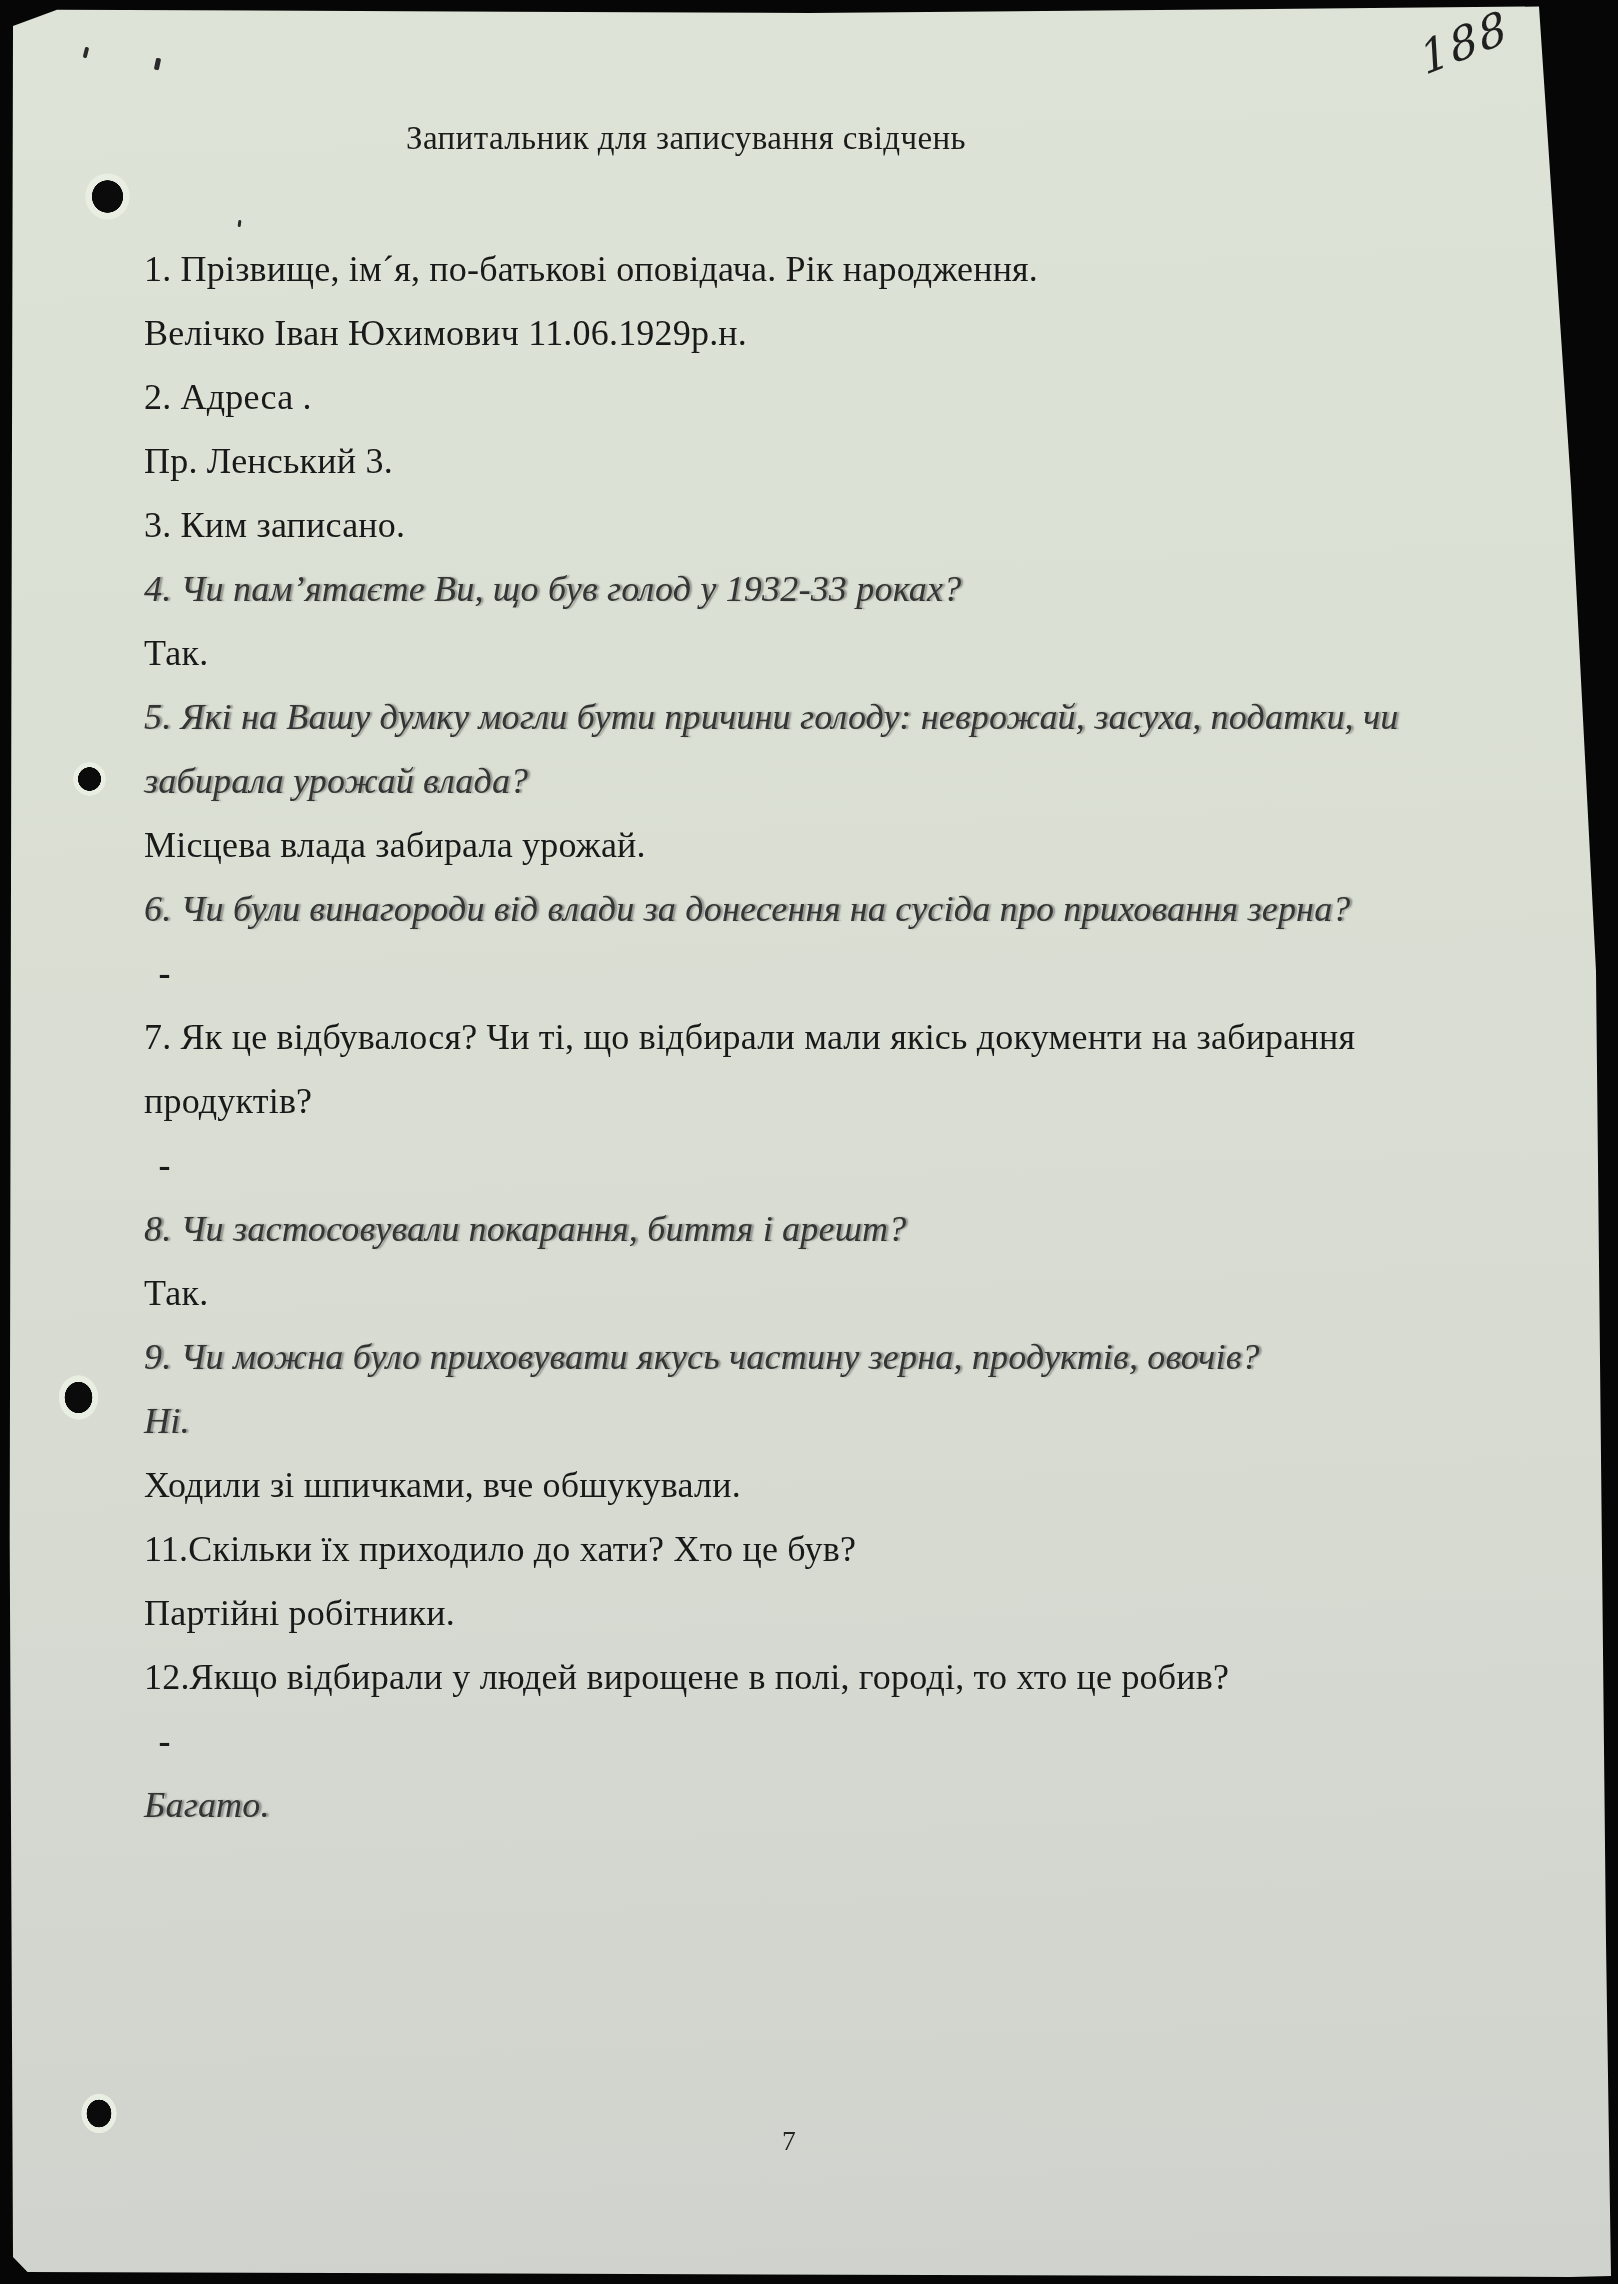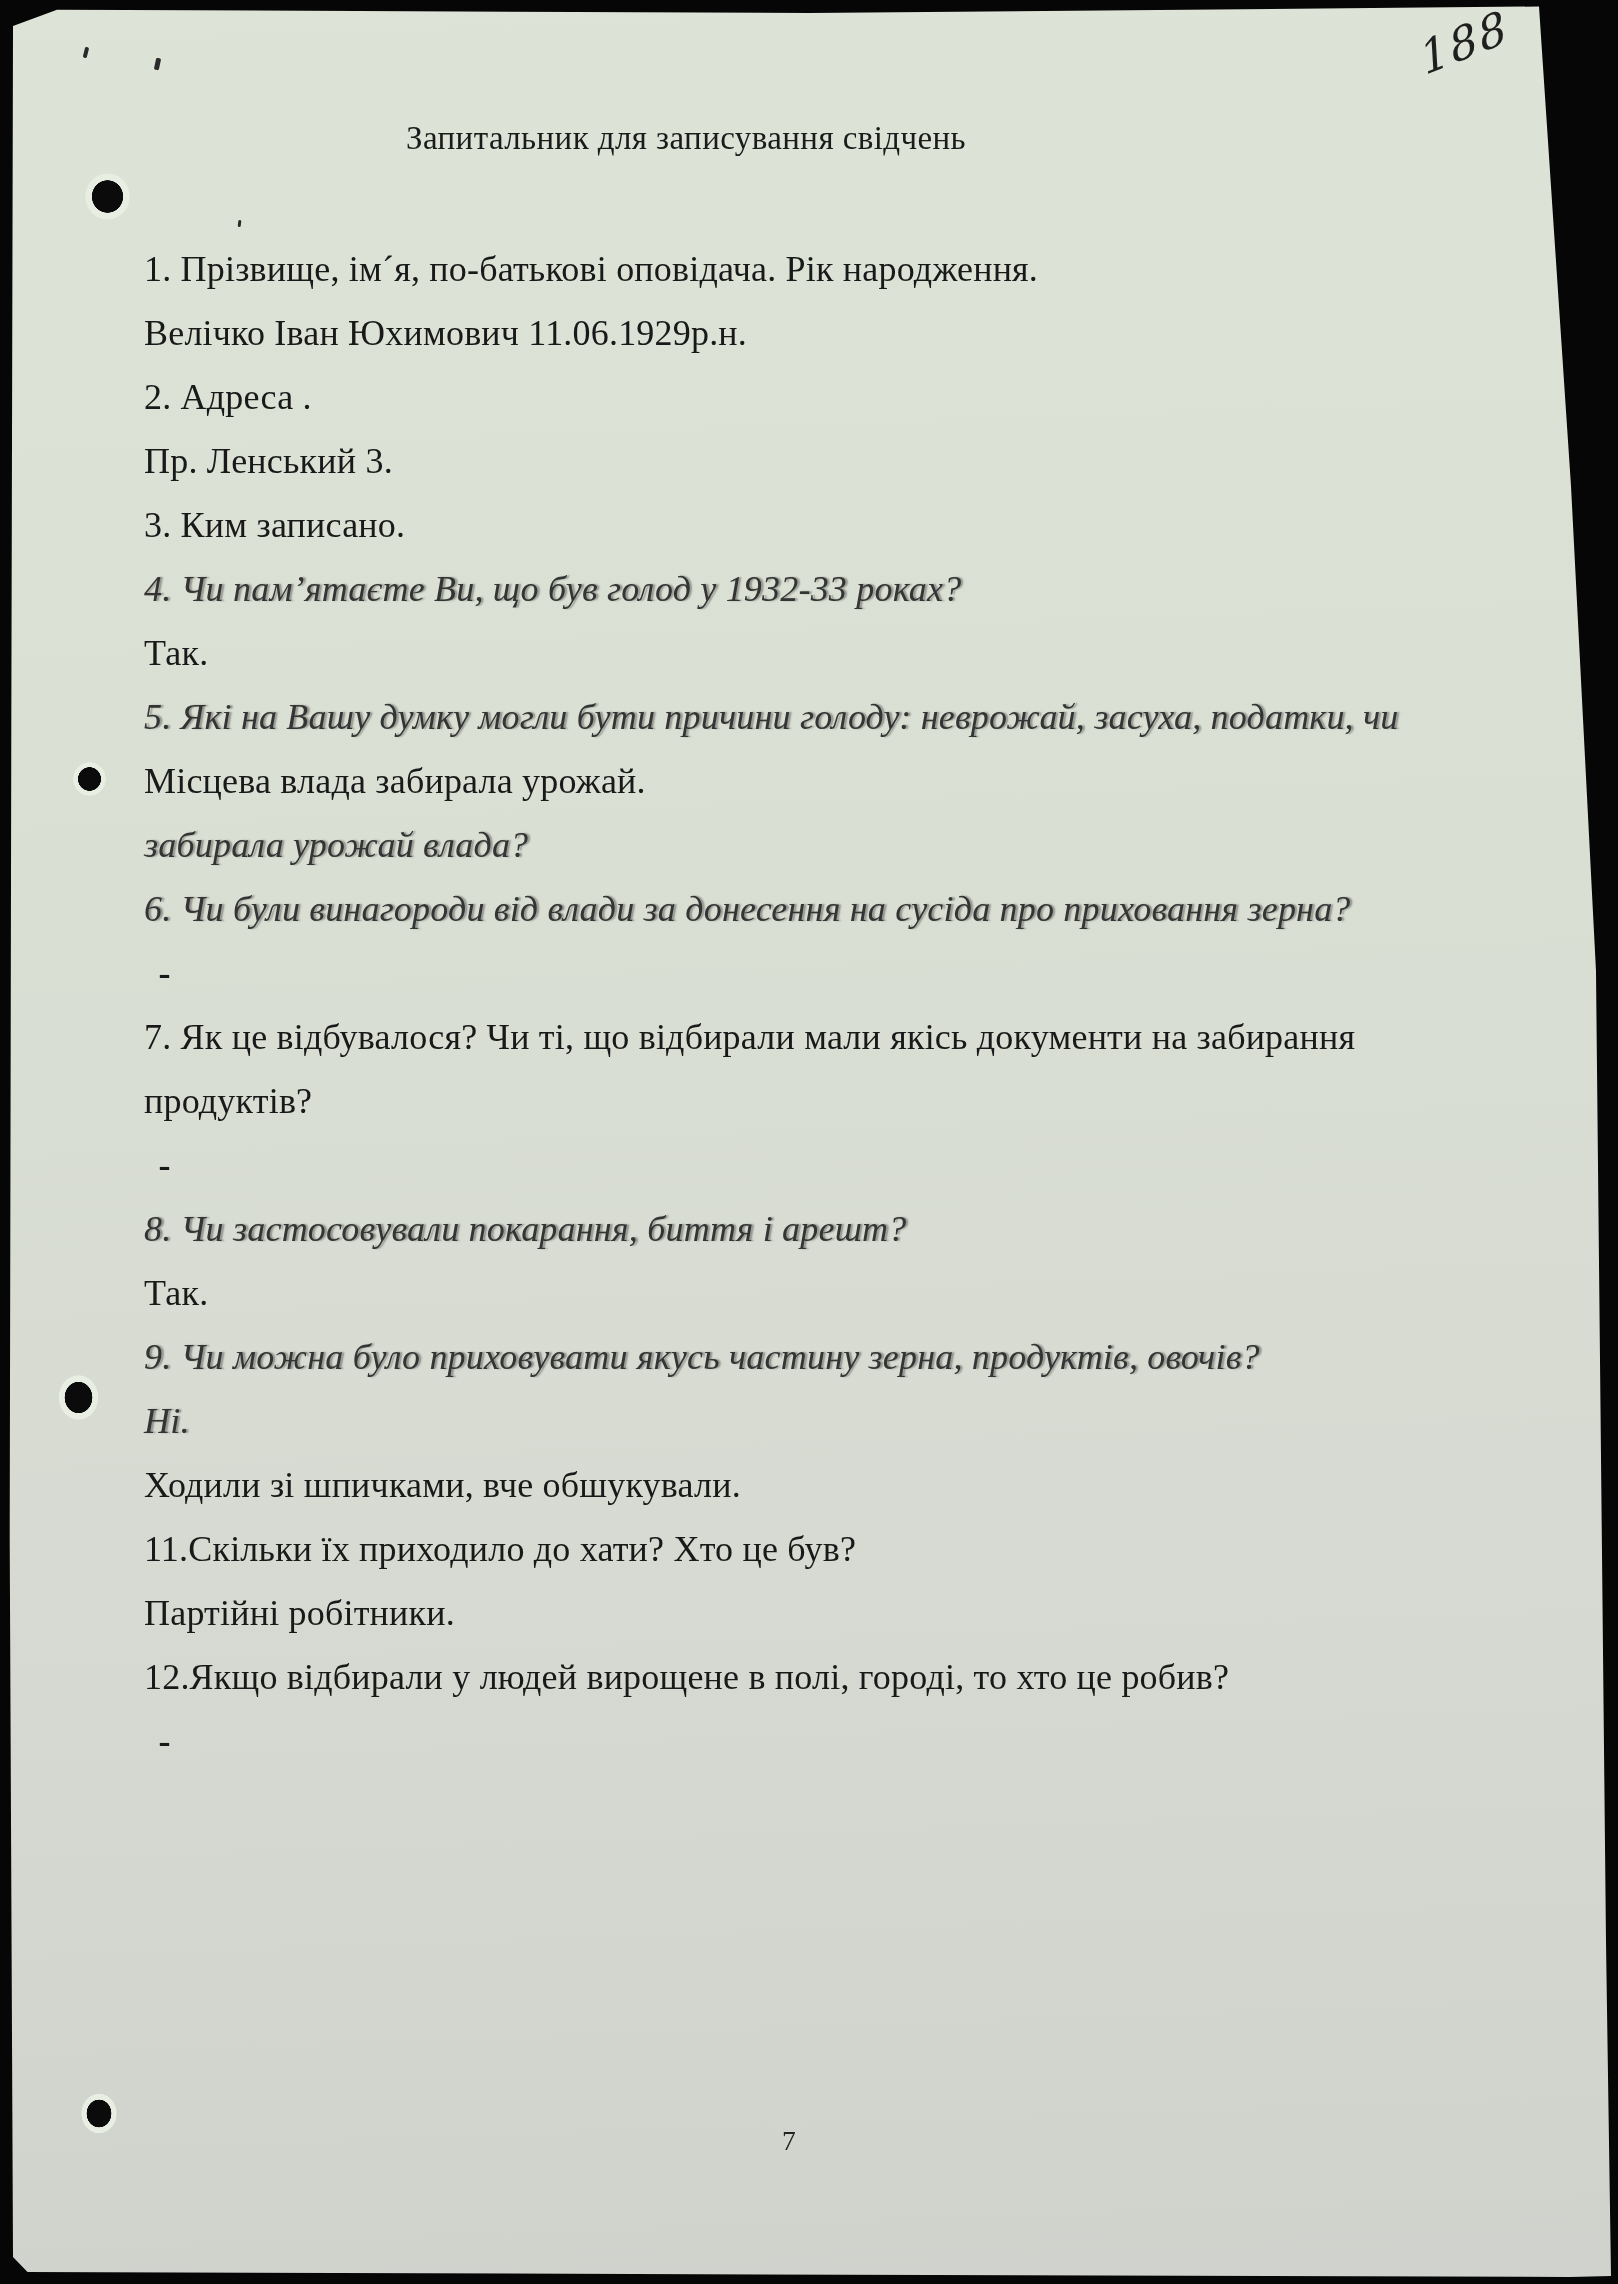--- a/index.html
+++ b/index.html
@@ -65,36 +65,37 @@
     <div class="title">Запитальник для записування свідчень</div>
     <div class="qa" id="qa-container">
         <div class="line question">1. Прізвище, ім´я, по-батькові оповідача. Рік народження.</div>
         <div class="line answer">Велічко Іван Юхимович 11.06.1929р.н.</div>
         <div class="line question">2. Адреса .</div>
         <div class="line answer">Пр. Ленський 3.</div>
         <div class="line question">3. Ким записано.</div>
         <div class="line question faded">4. Чи пам’ятаєте Ви, що був голод у 1932-33 роках?</div>
         <div class="line answer">Так.</div>
         <div class="line question faded">5. Які на Вашу думку могли бути причини голоду: неврожай, засуха, податки, чи</div>
+        <div class="line question faded">забирала урожай влада?</div>
         <div class="line answer">Місцева влада забирала урожай.</div>
-        <div class="line question faded">забирала урожай влада?</div>
         <div class="line question faded">6.   Чи були винагороди від влади за донесення на сусіда про приховання зерна?</div>
         <div class="line dash">-</div>
         <div class="line question">7. Як це відбувалося? Чи ті, що відбирали мали якісь документи на забирання</div>
         <div class="line question">продуктів?</div>
         <div class="line dash">-</div>
         <div class="line question faded">8. Чи застосовували покарання, биття і арешт?</div>
         <div class="line answer">Так.</div>
         <div class="line question faded">9. Чи можна було приховувати якусь частину зерна, продуктів, овочів?</div>
         <div class="line answer faded">Ні.</div>
         <div class="line answer">Ходили зі шпичками, вче обшукували.</div>
         <div class="line question">11.Скільки їх приходило до хати? Хто це був?</div>
         <div class="line answer">Партійні робітники.</div>
         <div class="line question">12.Якщо відбирали у людей вирощене в полі, городі, то хто це робив?</div>
         <div class="line dash">-</div>
+        <div class="line answer faded">Багато.</div>
       </div>
     <div class="footer-num">7</div>
 
     <div class="hole h1"></div>
     <div class="hole h2"></div>
     <div class="hole h3"></div>
     <div class="hole h4"></div>
 
     <div class="mark m1"></div>
     <div class="mark m2"></div>

